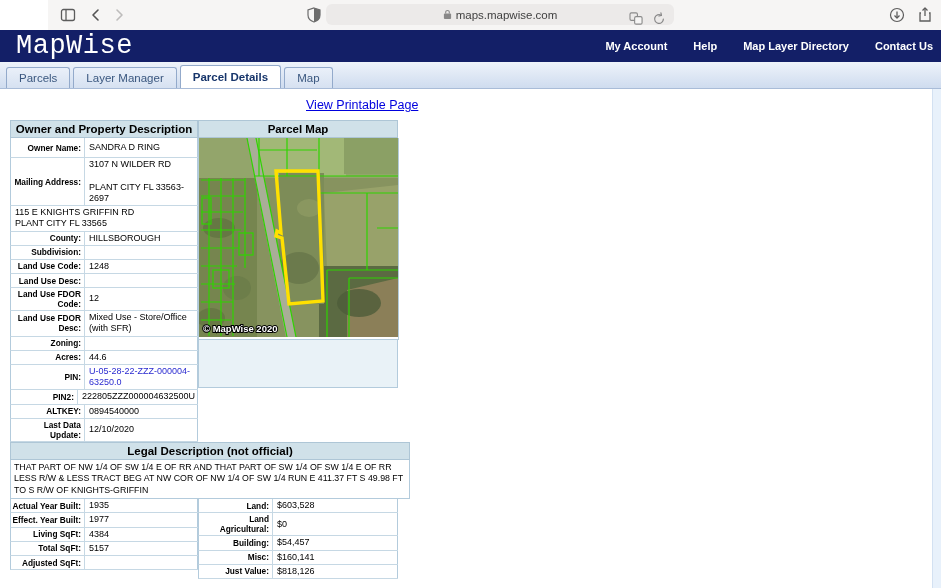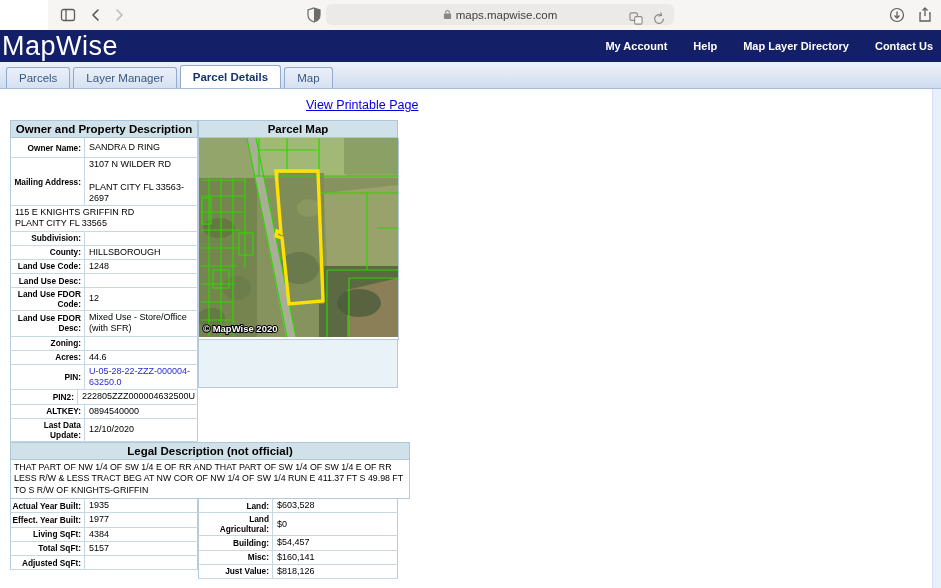--- a/index.html
+++ b/index.html
@@ -9,22 +9,22 @@
   .chrome{position:absolute;left:0;top:0;width:941px;height:30px;background:#f6f5f4;margin-left:48px;}
   .chrome .icn{position:absolute;top:7px;width:16px;height:16px;}
   .urlbar{position:absolute;left:278px;top:4px;width:348px;height:21px;background:#eceae9;
           border-radius:6px;display:flex;align-items:center;justify-content:center;
           color:#3f3f3f;font-size:11.5px;}
   .urlbar .lock{margin-right:4px;opacity:.65;}
   .urlbar-right{position:absolute;right:8px;top:4px;display:flex;gap:8px;align-items:center;height:21px;}
   
   .navbar{position:absolute;left:0;top:30px;width:941px;height:32px;background:#131f67;
           display:flex;align-items:center;}
-  .logo{color:#fff;font-family:Liberation Sans, sans-serif;font-size:27px;line-height:30px;
-        margin-left:2px;letter-spacing:.5px;text-align:center;}
+  .logo{color:#fff;font-family:Liberation Mono, monospace;font-size:27px;line-height:30px;
+        margin-left:16px;letter-spacing:.5px;text-align:center;}
   .navlinks{position:absolute;right:8px;top:0;height:32px;display:flex;align-items:center;gap:26px;}
   .navlinks a{color:#fff;font-size:11px;font-weight:bold;text-decoration:none;white-space:nowrap;}
   
   .tabbar{position:absolute;left:0;top:62px;width:941px;height:26px;
           background:linear-gradient(#eef3fa,#cfdcef);border-bottom:1px solid #a9bcd8;padding-left:27px;}
   .tabs{position:absolute;left:6px;bottom:0;display:flex;gap:3px;align-items:flex-end;}
   .tab{height:20px;padding:0 12px;display:flex;align-items:center;font-size:11.5px;color:#3a577f;
        background:linear-gradient(#eaf0f9,#d6e1f1);border:1px solid #93aacb;border-bottom:none;
        border-radius:3px 3px 0 0;cursor:pointer;white-space:nowrap;}
   .tab.active{background:#fff;font-weight:bold;color:#17356b;height:22px;}
@@ -150,26 +150,26 @@
           <div class="tlabel">Mailing Address:</div>
           <div class="tvalue">3107 N WILDER RD
 
 PLANT CITY FL 33563-2697</div>
         </div>
         <div class="trow" style="min-height:21px">
           <div class="tvalue">115 E KNIGHTS GRIFFIN RD
 PLANT CITY FL 33565</div>
         </div>
         <div class="trow">
+          <div class="tlabel">County:</div>
+          <div class="tvalue">HILLSBOROUGH</div>
+        </div>
+        <div class="trow">
           <div class="tlabel">Subdivision:</div>
           <div class="tvalue"></div>
-        </div>
-        <div class="trow">
-          <div class="tlabel">County:</div>
-          <div class="tvalue">HILLSBOROUGH</div>
         </div>
         <div class="trow">
           <div class="tlabel">Land Use Code:</div>
           <div class="tvalue">1248</div>
         </div>
         <div class="trow">
           <div class="tlabel">Land Use Desc:</div>
           <div class="tvalue"></div>
         </div>
         <div class="trow" style="min-height:22px">

